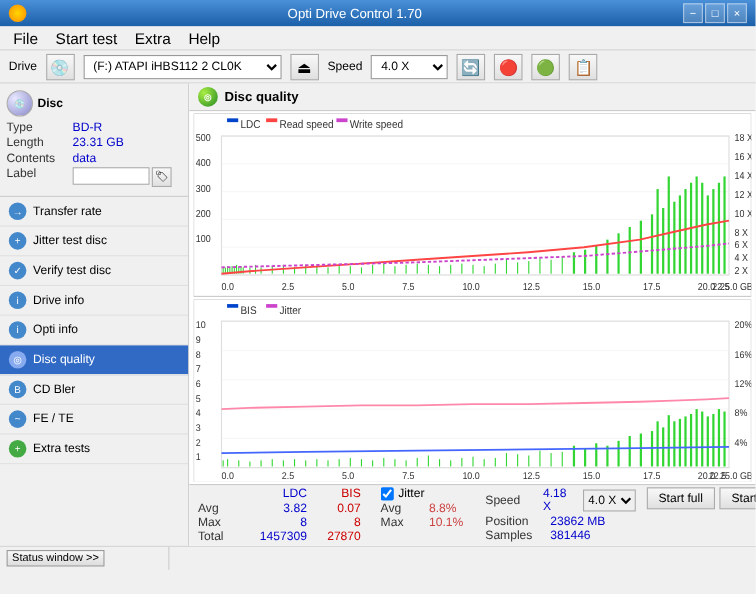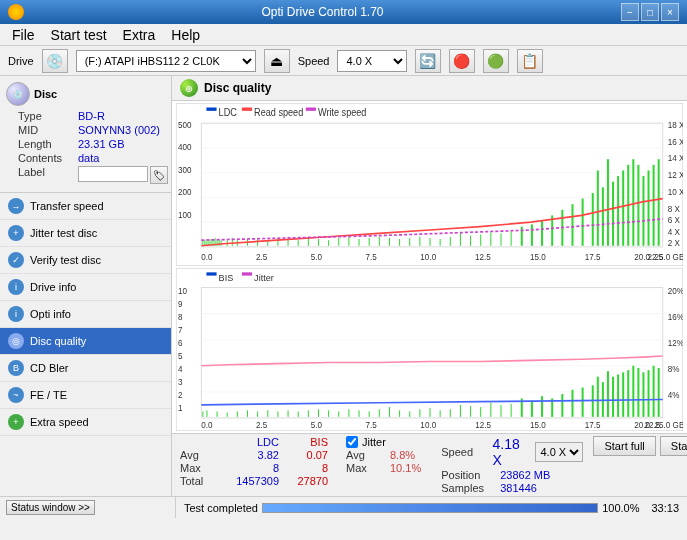--- a/index.html
+++ b/index.html
@@ -105,21 +105,21 @@
     }
     .disc-icon {
       width: 24px; height: 24px;
       background: radial-gradient(circle at 30% 30%, #e8e8ff, #8888cc);
       border-radius: 50%;
       border: 1px solid #aaa;
       position: relative;
       display: flex; align-items: center; justify-content: center;
       font-size: 8px;
     }
-    .disc-table { width: 100%; margin-left: 12px; }
+    .disc-table { width: 100%; }
     .disc-row { display: flex; margin-bottom: 2px; }
     .disc-key { width: 60px; font-size: 11px; color: #333; }
     .disc-val { font-size: 11px; color: #0000cc; flex: 1; }
     .label-input {
       border: 1px solid #aaa;
       height: 16px;
       width: 70px;
       font-size: 10px;
     }
     
@@ -220,21 +220,21 @@
     
     .statusbar {
       height: 22px;
       background: #f0f0f0;
       border-top: 1px solid #ccc;
       display: flex;
       align-items: center;
       gap: 0;
     }
     .status-left {
-      width: 176px;
+      width: 154px;
       border-right: 1px solid #ccc;
       height: 100%;
       display: flex;
       align-items: center;
       padding: 0 6px;
     }
     .status-btn {
       font-size: 10px;
       padding: 1px 4px;
       border: 1px solid #999;
@@ -310,42 +310,38 @@
       <div class="disc-header">
         <div class="disc-icon">💿</div>
         <span>Disc</span>
       </div>
       <div class="disc-table">
         <div class="disc-row">
           <span class="disc-key">Type</span>
           <span class="disc-val">BD-R</span>
         </div>
         <div class="disc-row">
-          <span class="disc-key">MID</span>
-          <span class="disc-val">SONYNN3 (002)</span>
-        </div>
-        <div class="disc-row">
           <span class="disc-key">Length</span>
           <span class="disc-val">23.31 GB</span>
         </div>
         <div class="disc-row">
           <span class="disc-key">Contents</span>
           <span class="disc-val">data</span>
         </div>
         <div class="disc-row">
           <span class="disc-key">Label</span>
           <input class="label-input" type="text" style="">
           <div class="icon-btn" style="width:18px;height:18px;font-size:10px;margin-left:2px;">🏷</div>
         </div>
       </div>
     </div>
 
     <div class="nav-item">
       <div class="nav-icon blue-circle">→</div>
-      <span>Transfer speed</span>
+      <span>Transfer rate</span>
     </div>
     <div class="nav-item">
       <div class="nav-icon blue-circle">+</div>
       <span>Jitter test disc</span>
     </div>
     <div class="nav-item">
       <div class="nav-icon blue-circle">✓</div>
       <span>Verify test disc</span>
     </div>
     <div class="nav-item">
@@ -363,21 +359,21 @@
     <div class="nav-item">
       <div class="nav-icon blue-circle">B</div>
       <span>CD Bler</span>
     </div>
     <div class="nav-item">
       <div class="nav-icon blue-circle">~</div>
       <span>FE / TE</span>
     </div>
     <div class="nav-item">
       <div class="nav-icon green-circle">+</div>
-      <span>Extra speed</span>
+      <span>Extra tests</span>
     </div>
   </div>
 
   <div class="right-panel">
 
     <div class="quality-header">
       <div class="quality-icon">◎</div>
       <span>Disc quality</span>
     </div>
 
@@ -647,21 +643,21 @@
         </div>
         <div class="stats-row">
           <span class="stats-label">Max</span>
           <span class="jitter-val" style="font-size:11px;">10.1%</span>
         </div>
       </div>
 
       <div class="speed-info">
         <div class="speed-row">
           <span class="speed-lbl">Speed</span>
-          <span style="color:#0000cc;font-size:14px;">4.18 X</span>
+          <span style="color:#0000cc;font-size:11px;">4.18 X</span>
           <select style="font-size:11px;height:20px;border:1px solid #aaa;margin-left:4px;">
             <option>4.0 X</option>
           </select>
         </div>
         <div class="speed-row">
           <span class="speed-lbl">Position</span>
           <span style="color:#0000cc;font-size:11px;">23862 MB</span>
         </div>
         <div class="speed-row">
           <span class="speed-lbl">Samples</span>
@@ -674,21 +670,13 @@
         <button class="action-btn">Start part</button>
       </div>
     </div>
   </div>
 </div>
 
 <div class="statusbar">
   <div class="status-left">
     <button class="status-btn">Status window &gt;&gt;</button>
   </div>
-  <div class="status-right">
-    <span class="status-text">Test completed</span>
-    <div class="progress-bar-container">
-      <div class="progress-bar-fill" style="width:100%;"></div>
-    </div>
-    <span class="progress-text">100.0%</span>
-    <span class="time-text">33:13</span>
-  </div>
 </div>
 
 </body></html>

